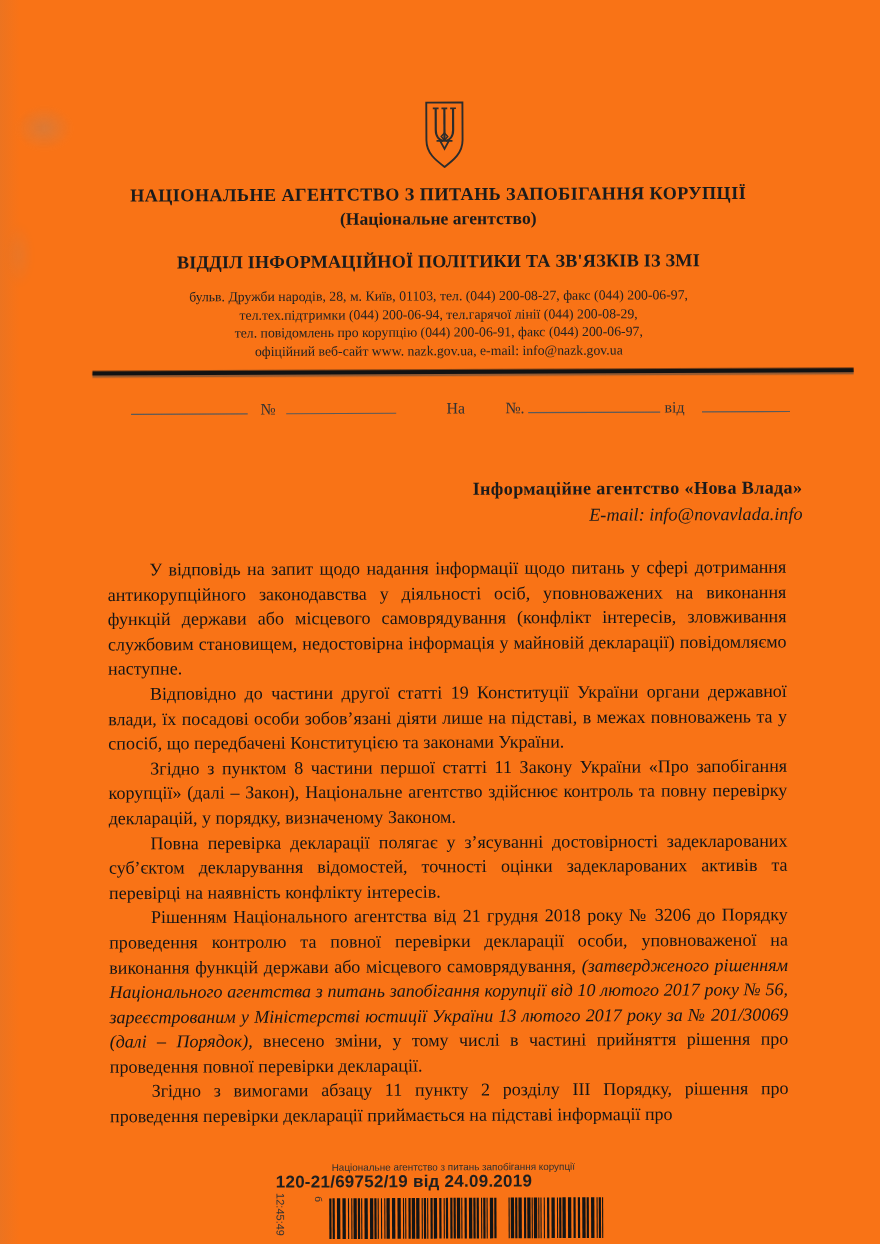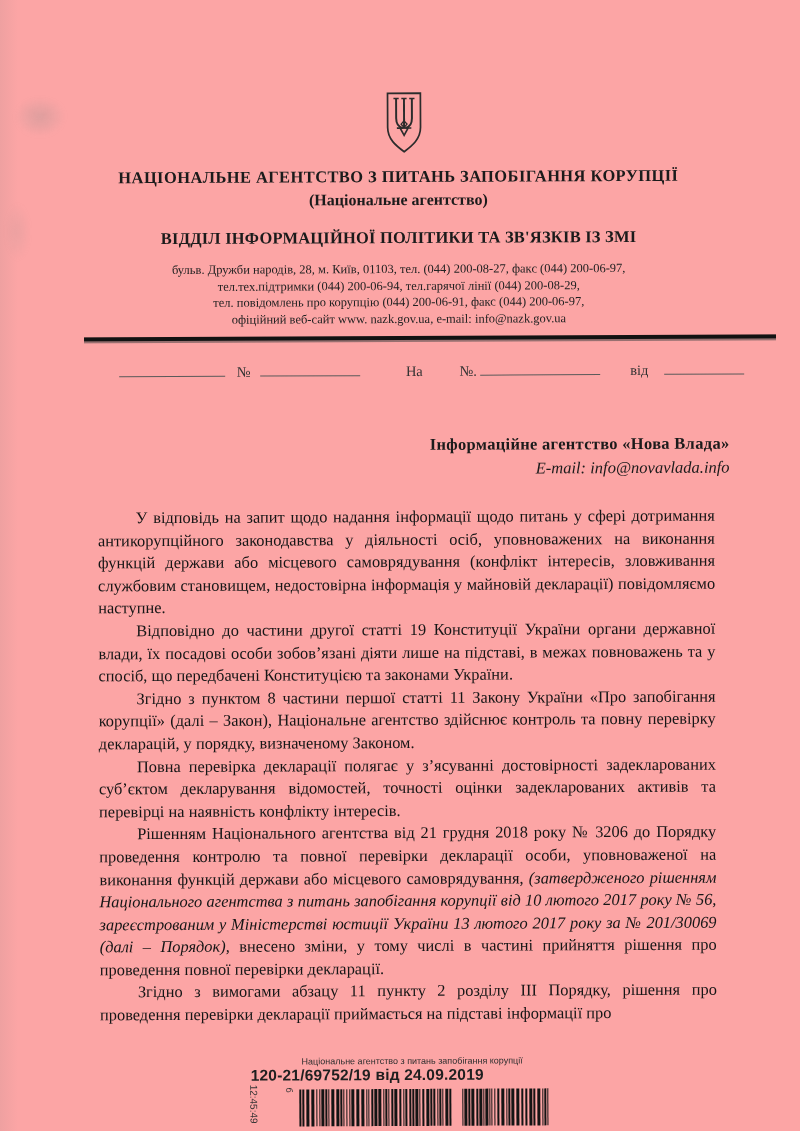--- a/index.html
+++ b/index.html
@@ -1,16 +1,16 @@
 <!DOCTYPE html>
 <html><head>
 <meta charset="utf-8">
 <style>
   html,body{margin:0;padding:0;background:#e9e7e3;}
-  .paper{position:relative;width:800px;height:1131px;margin:0 auto;background:#fca5a5;
+  .paper{position:relative;width:800px;height:1131px;margin:0 auto;background:#f97316;
          overflow:hidden;color:#1b1b1b;font-family:"Liberation Serif",serif;}
   .paper::before{content:"";position:absolute;inset:0;
          background:linear-gradient(90deg,rgba(120,120,120,.10),rgba(0,0,0,0) 18px);pointer-events:none;}
   .tilt{position:absolute;inset:0;transform:rotate(-0.25deg);}
   .smudge{position:absolute;background:radial-gradient(ellipse,rgba(140,140,140,.28),rgba(0,0,0,0) 70%);
          filter:blur(2px);}
   .smudge.a{top:95px;left:16px;width:52px;height:40px;}
   .smudge.b{top:200px;left:6px;width:26px;height:60px;opacity:.5;}
 
   .emblem{position:absolute;left:383px;top:87px;width:46px;height:73px;}
@@ -29,21 +29,21 @@
 
   .ref-line{position:absolute;top:360px;left:120px;font-size:14.5px;color:#333;white-space:nowrap;}
   .blank{display:inline-block;height:15px;border-bottom:1px solid #5a5a5a;vertical-align:baseline;}
   .b1{width:106px;}
   .b2{width:100px;margin-left:6px;}
   .b3{width:120px;}
   .b4{width:80px;margin-left:12px;}
   .lbl-no{margin-left:8px;}
   .lbl-na{margin-left:42px;}
   .lbl-no2{margin-left:33px;}
-  .lbl-vid{margin-left:26px;}
+  .lbl-vid{}
 
   .recipient{position:absolute;top:435px;right:70px;text-align:right;}
   .r-name{font-weight:bold;font-size:16.5px;letter-spacing:.3px;}
   .r-email{font-style:italic;font-size:16.5px;margin-top:4px;}
 
   .body-text{position:absolute;top:506px;left:98px;width:617px;
              font-size:16.4px;line-height:22.6px;text-align:justify;color:#161616;}
   .body-text p{margin:0;text-indent:38px;}
   .body-text em{font-style:italic;}
 

